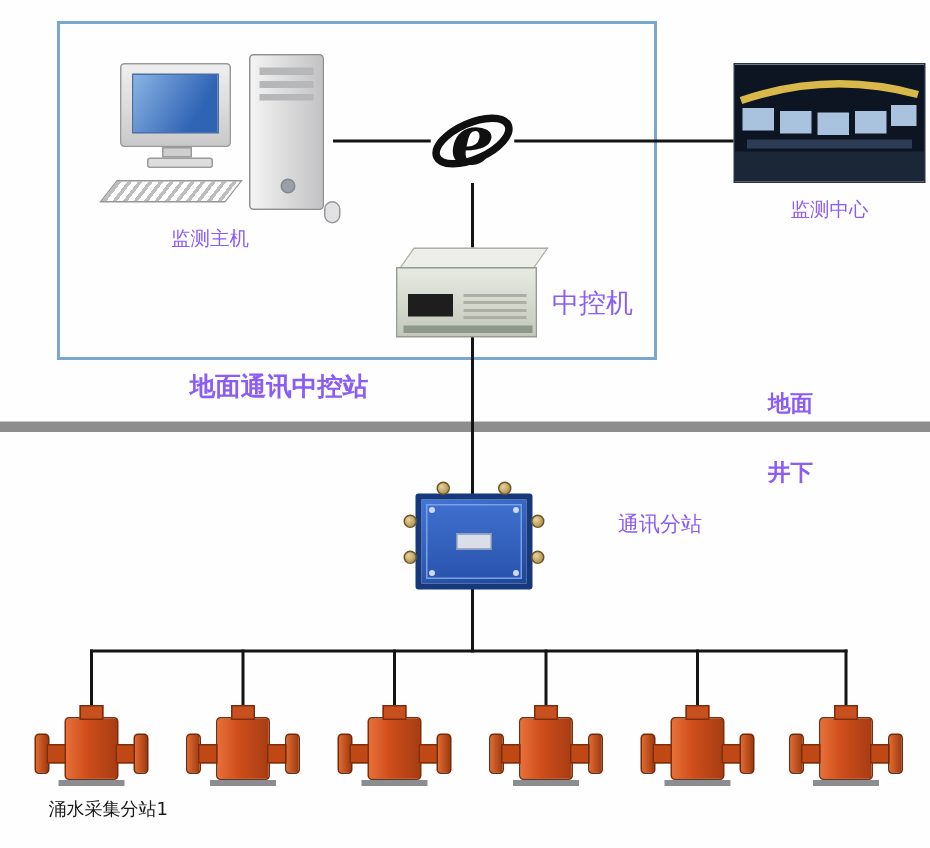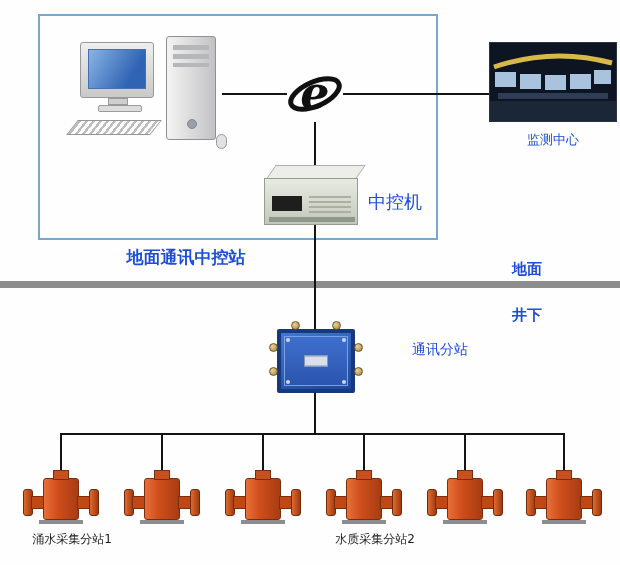--- a/index.html
+++ b/index.html
@@ -11,21 +11,21 @@
   
   .line { position:absolute; background:var(--connector-line,#141414); z-index:5; }
   .line.h { height:2px; }
   .line.v { width:2px; }
 
   
   .ground-box { position:absolute; left:38px; top:14px; width:400px; height:226px;
     border:2px solid var(--box-border,#7aa7cd); z-index:1; }
 
   
-  .label { position:absolute; color:#1d4ed8; z-index:8; white-space:nowrap; }
+  .label { position:absolute; color:#8b5cf6; z-index:8; white-space:nowrap; }
   .host-label   { left:84px;  top:150px; width:112px; text-align:center; font-size:13px; }
   .center-label { left:489px; top:131px; width:128px; text-align:center; font-size:13px; }
   .server-label { left:368px; top:190px; font-size:18px; }
   .box-label    { left:94px;  top:246px; width:184px; text-align:center; font-size:17px; font-weight:bold; }
   .surface-label      { left:512px; top:260px; font-size:15px; font-weight:600; }
   .underground-label  { left:512px; top:306px; font-size:15px; font-weight:600; }
   .sub-label    { left:366px; top:341px; font-size:14px;margin-left:46px; }
   .sn-label     { position:absolute; top:531px; width:102px; text-align:right; font-size:12px; z-index:8; }
 
   
@@ -122,20 +122,21 @@
   <div class="pc">
     <div class="monitor">
       <div class="screen"></div>
     </div>
     <i class="monitor-neck"></i>
     <i class="monitor-foot"></i>
     <div class="tower"></div>
     <i class="keyboard"></i>
     <i class="mouse"></i>
   </div>
+  <div class="label host-label">监测主机</div>
 
   <div class="elogo">
     <svg width="56" height="58" viewBox="0 0 56 58">
       <rect width="56" height="58" fill="#fefefe"></rect>
       <ellipse cx="28" cy="30" rx="26" ry="12" fill="none" stroke="#101010" stroke-width="5" transform="rotate(-24 28 30)"></ellipse>
       <text x="28" y="45" text-anchor="middle" font-family="DejaVu Serif, serif" font-size="46" font-style="italic" font-weight="bold" fill="#101010">e</text>
     </svg>
   </div>
 
   <div class="photo">
@@ -232,15 +233,14 @@
     <i class="sn-flange l"></i>
       <i class="sn-pipe l"></i>
     <i class="sn-body"></i>
       <i class="sn-cap"></i>
     <i class="sn-pipe r"></i>
       <i class="sn-flange r"></i>
     <i class="sn-base"></i>
   </div>
 
   <div class="sn-label" style="left:10px">涌水采集分站1</div>
-  <div class="sn-label" style="left:313px">水质采集分站2</div>
 
 </div>
 
 </body></html>

